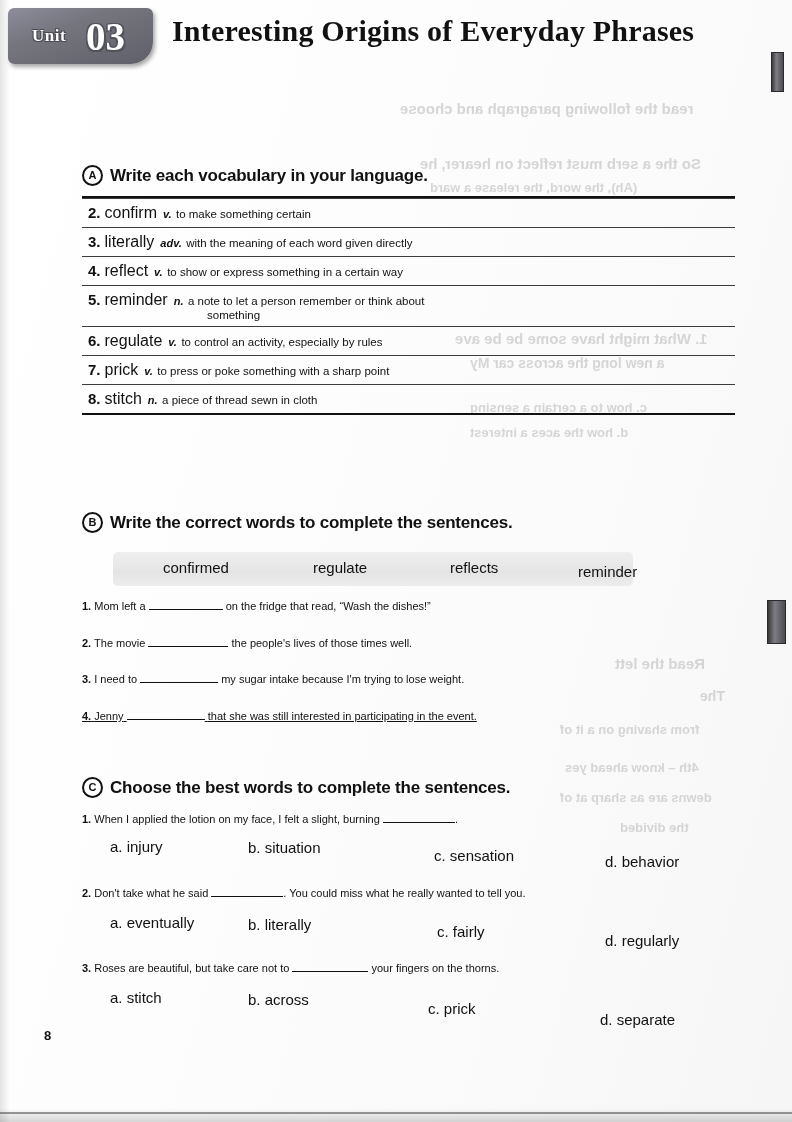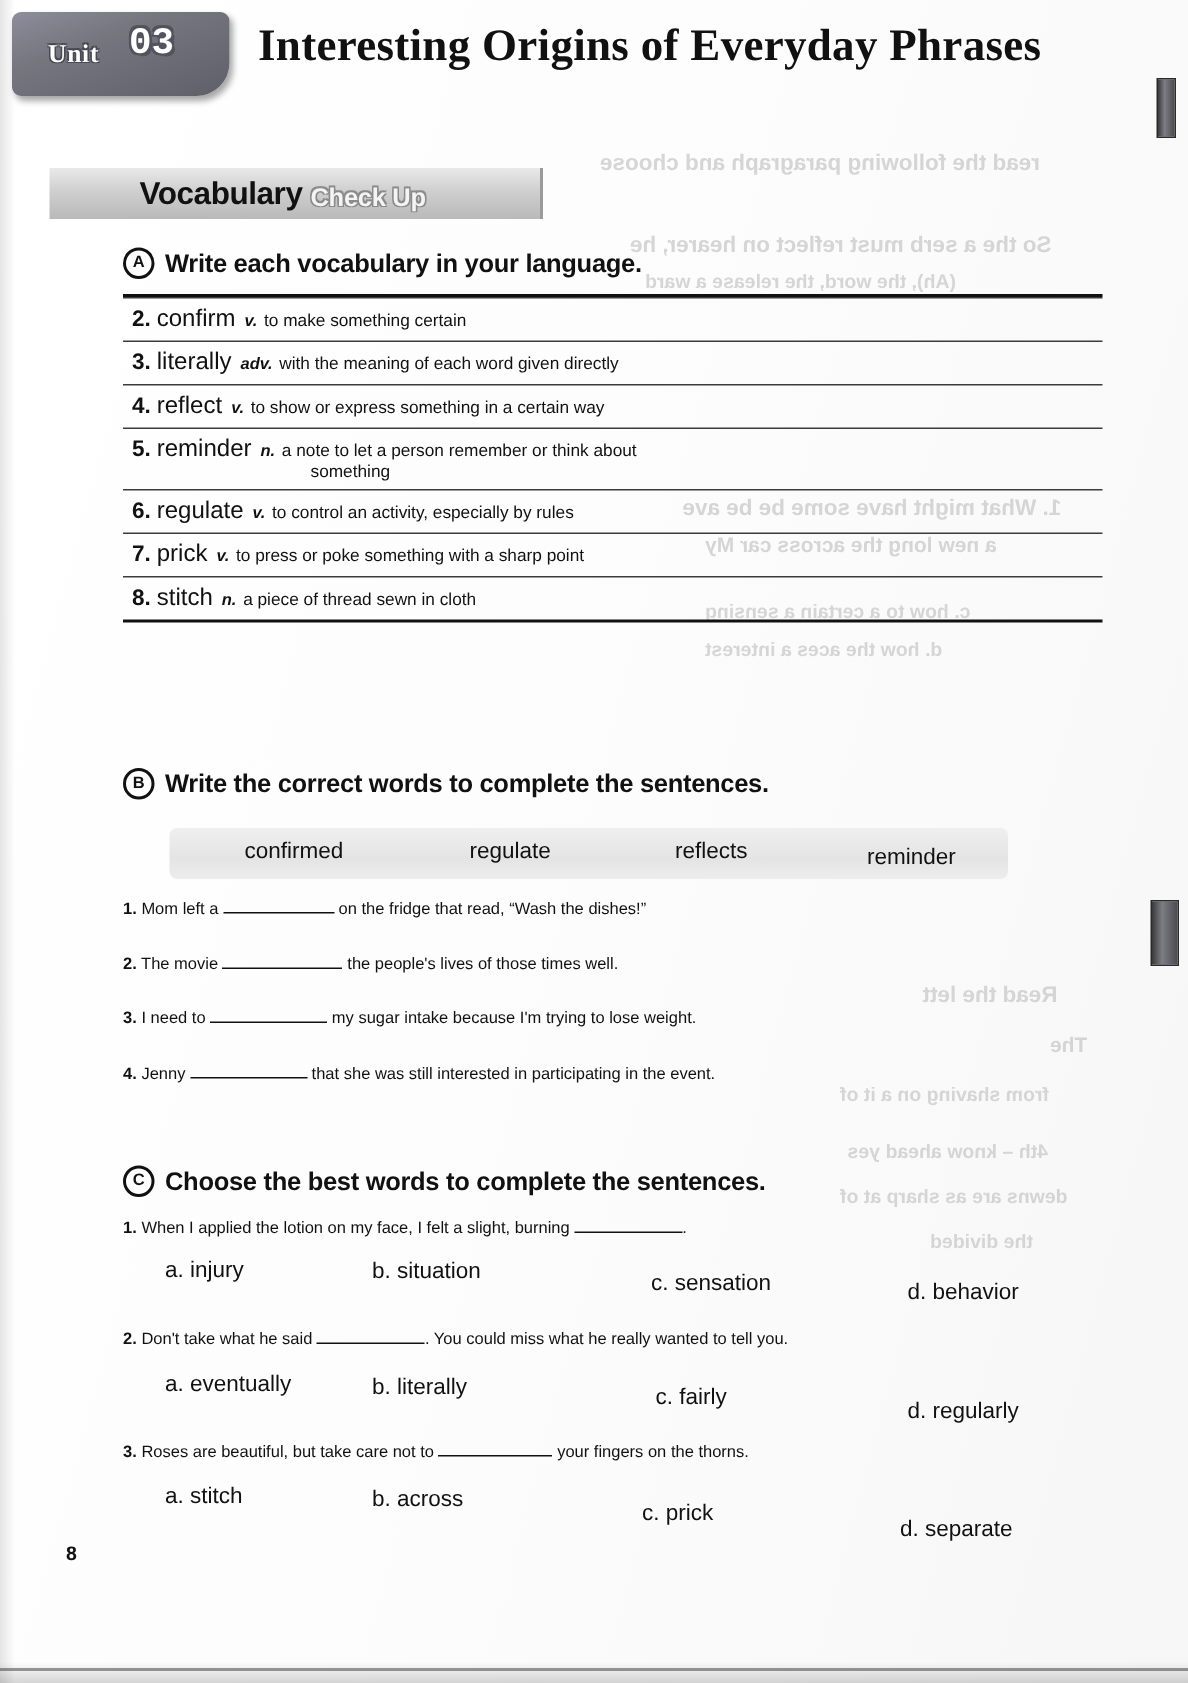--- a/index.html
+++ b/index.html
@@ -53,22 +53,22 @@
   }
   .unit-badge .u-word{
     position:absolute;left:24px;top:18px;
     font-family:"Liberation Serif", serif;
     font-weight:700;font-size:17px;color:#fff;
     text-shadow:1px 1px 0 #4a4a55, -1px -1px 0 #4a4a55, 1px -1px 0 #4a4a55, -1px 1px 0 #4a4a55;
     letter-spacing:.5px;
   }
   .unit-badge .u-num{
     position:absolute;left:78px;top:6px;
-    font-family:Liberation Mono, monospace;
-    font-weight:700;font-size:25px;color:#ffffff;
+    font-family:Liberation Serif, serif;
+    font-weight:700;font-size:39px;color:#ffffff;
     text-shadow:2px 2px 0 #53535d, -1.5px -1.5px 0 #53535d, 1.5px -1.5px 0 #53535d, -1.5px 1.5px 0 #53535d;
   }
   .doc-title{
     position:absolute;left:172px;top:14px;
     font-family:"Liberation Serif", serif;
     font-weight:700;font-size:30px;color:#111;
     letter-spacing:.2px;white-space:nowrap;
   }
 
   
@@ -111,21 +111,20 @@
   .vword{font-size:16px;color:#111;}
   .vpos{font-size:11px;font-style:italic;font-weight:700;color:#111;margin-left:6px;}
   .vdef{font-size:11.5px;color:#111;}
   .vdef2{font-size:11.5px;color:#111;display:block;margin-left:119px;}
 
   
   .wordbank{
     position:absolute;left:113px;top:552px;width:520px;height:34px;
     background:linear-gradient(180deg,#efefef,#e4e4e4 60%,#ededed);
     border-radius:5px;
-    padding-left:39px;
   }
   .wordbank .wb{
     position:absolute;top:7px;font-size:15px;color:#111;
   }
 
   
   .sline{position:absolute;font-size:11px;color:#111;white-space:nowrap;}
   .sline .num{font-weight:700;}
   .blank{
     display:inline-block;border-bottom:1.6px solid #111;
@@ -161,24 +160,20 @@
 
   <div class="edge-tab" style="left:771px;top:52px;width:11px;height:38px;"></div>
   <div class="edge-tab" style="left:767px;top:600px;width:17px;height:42px;"></div>
 
   <div class="unit-badge">
     <span class="u-word">Unit</span>
     <span class="u-num">03</span>
   </div>
   <div class="doc-title">Interesting Origins of Everyday Phrases</div>
 
-  <div class="vbanner">
-    <span class="vb-title">Vocabulary</span>
-    <span class="vb-sub">Check Up</span>
-  </div>
 
   <div class="sec-head" style="left:82px;top:165px;">
     <span class="circ">A</span>
     <span class="sh-text">Write each vocabulary in your language.</span>
   </div>
 
   <div class="vtable">
     <div class="thick"></div>
 
     <div class="thin"></div>
@@ -266,21 +261,21 @@
     <span>the people's lives of those times well.</span>
   </div>
 
   <div class="sline" style="left:82px;top:673px;text-align:center;">
     <span class="num">3.</span>
     <span>I need to</span>
     <span class="blank" style="width:78px;"></span>
     <span>my sugar intake because I'm trying to lose weight.</span>
   </div>
 
-  <div class="sline" style="left:82px;top:710px;">
+  <div class="sline" style="left:82px;top:710px;text-decoration:underline;">
     <span class="num">4.</span>
     <span>Jenny</span>
     <span class="blank" style="width:78px;"></span>
     <span>that she was still interested in participating in the event.</span>
   </div>
 
   <div class="sec-head" style="left:82px;top:777px;">
     <span class="circ">C</span>
     <span class="sh-text">Choose the best words to complete the sentences.</span>
   </div>

